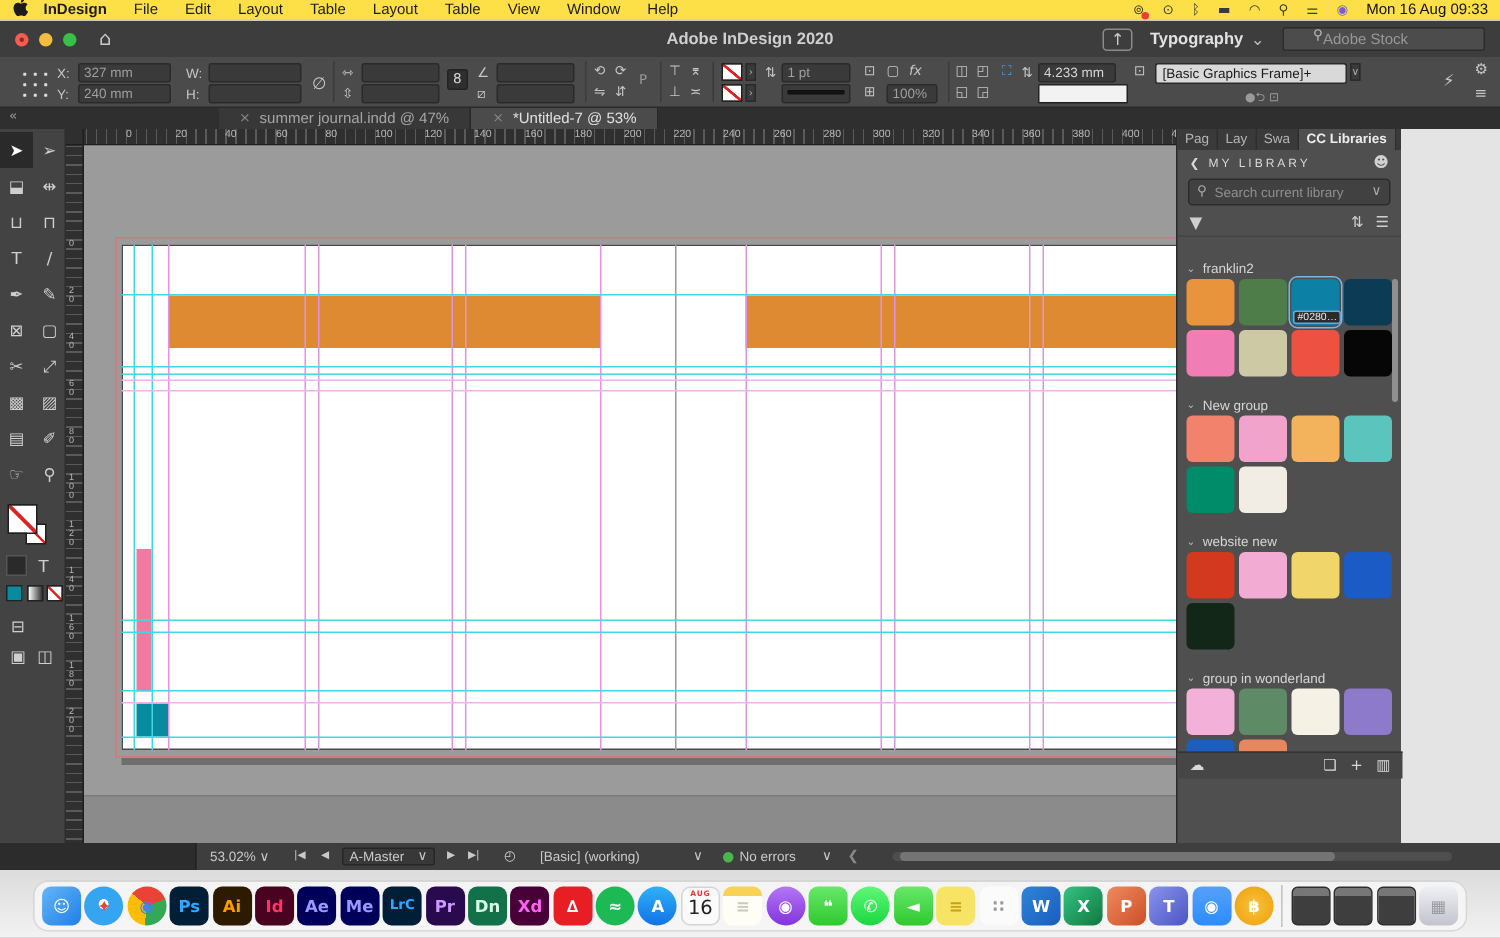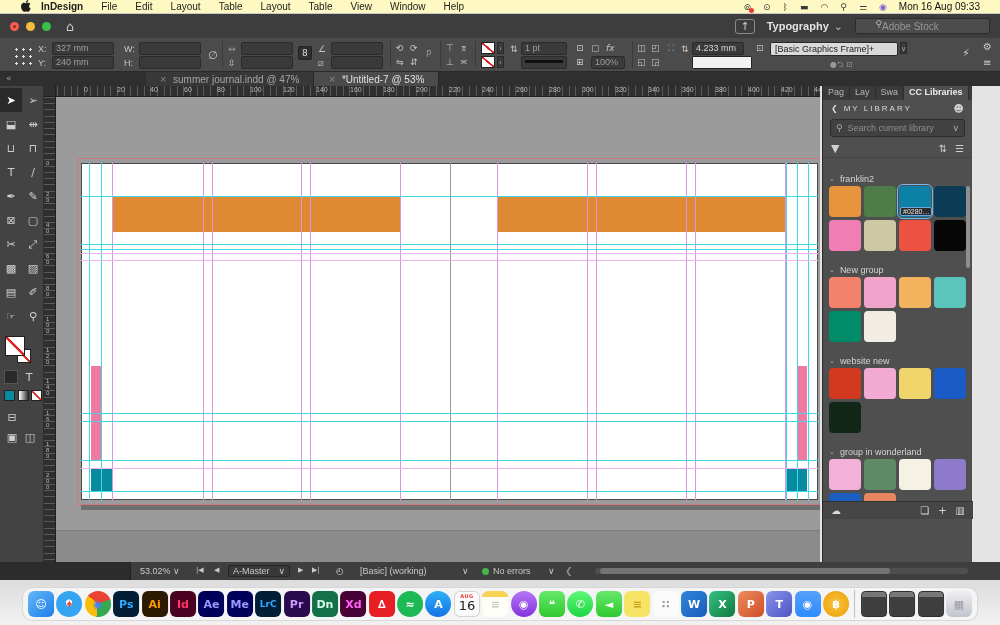--- a/index.html
+++ b/index.html
@@ -3,22 +3,22 @@
 <meta charset="utf-8">
 <style>
   *{margin:0;padding:0;box-sizing:border-box}
   html,body{background:#e8e8e8}
   #root{position:relative;width:1000px;height:625px;overflow:hidden;
         font-family:"Liberation Sans",sans-serif;background:#e4e4e4;font-size:11px}
   .abs{position:absolute}
   .g{font-family:"DejaVu Sans",sans-serif}
 
   
-  #menubar{left:0;top:0;width:1000px;height:14px;background:#fef9c3;color:#1c1c1c;
-           display:flex;align-items:center;padding:0 20px;border-bottom:1px solid #c9c9c9}
+  #menubar{left:0;top:0;width:1000px;height:14px;background:#fde047;color:#1c1c1c;
+           display:flex;align-items:center;padding:0 8px;border-bottom:1px solid #c9c9c9}
   #menu-items{display:flex;gap:18px;margin-left:10px}
   #menu-items span{font-size:10px}
   #menu-items span.b{font-weight:bold}
   #menu-right{margin-left:auto;display:flex;align-items:center;gap:12px}
   #menu-right .mi{font-size:9px;position:relative;line-height:10px}
   .rec-badge{position:absolute;right:-3px;bottom:-1px;width:5px;height:5px;border-radius:50%;background:#f03b30}
   #clock{font-size:10px;color:#111}
 
   
   #titlebar{left:0;top:14px;width:1000px;height:24px;background:#3d3d3d;display:flex;align-items:center;padding:0 10px}
@@ -74,21 +74,21 @@
   #canvas{left:56px;top:97px;width:764px;height:465px;background:#9b9b9b;overflow:hidden}
   #bleed{position:absolute;border:1px solid #cf7a7a;box-shadow:4px 5px 0 rgba(55,55,55,.45)}
   #pagewhite{position:absolute;background:#fff;border:1px solid #4a4a4a}
   .cshape{position:absolute}
   .gv{position:absolute;width:1px}
   .gh{position:absolute;height:1px}
   #spine{position:absolute;width:1px;background:#9a9a9a}
   #darkstrip{position:absolute;left:0;width:764px;background:#8b8b8b;border-top:1px solid #7c7c7c}
 
   
-  #panel{left:822px;top:86px;width:150px;height:476px;background:#4f4f4f;border-left:1px solid #2a2a2a}
+  #panel{left:784px;top:86px;width:150px;height:476px;background:#4f4f4f;border-left:1px solid #2a2a2a}
   #ptabs{height:14px;background:#3a3a3a;display:flex;align-items:stretch;font-size:9px;color:#b5b5b5;overflow:hidden}
   .ptab{padding:1px 5px 0;border-right:1px solid #2e2e2e;white-space:nowrap}
   .ptab.active{background:#4f4f4f;color:#ececec;font-weight:bold}
   #ptabs .pt-ic{margin-left:auto;display:flex;gap:6px;padding:1px 4px 0;color:#b5b5b5}
   #plib-head{height:16px;display:flex;align-items:center;padding:0 8px;color:#d8d8d8;font-size:8px;letter-spacing:2px}
   #plib-head .g{letter-spacing:0}
   #plib-head .person{margin-left:auto;font-size:10px;color:#d0d0d0}
   #psearch{margin:3px 7px;height:18px;background:#414141;border:1px solid #2c2c2c;border-radius:3px;display:flex;align-items:center;padding:0 5px;gap:5px}
   #psearch input{flex:1;background:none;border:none;outline:none;color:#ddd;font-size:9px;min-width:0}
   #psearch input::placeholder{color:#8f8f8f}
@@ -172,20 +172,21 @@
         <span class="mi g" style="color: rgb(122, 95, 208);">◉</span>
         <span id="clock">Mon 16 Aug 09:33</span>
     </div>
   </div>
 
   <div id="titlebar" class="abs">
     <div class="tl" id="tl-red"></div>
     <div class="tl" id="tl-yel"></div>
     <div class="tl" id="tl-grn"></div>
     <span id="home-icon" class="g">⌂</span>
+    <div id="win-title">Adobe InDesign 2020</div>
     <div id="tb-right">
       <span id="share-icon" class="g">↑</span>
       <span id="workspace">
         <span>Typography</span>
         <span class="g">⌄</span>
       </span>
       <input id="stock-search" placeholder="Adobe Stock" style="">
       <span id="stock-mag" class="g abs">⚲</span>
     </div>
   </div>

